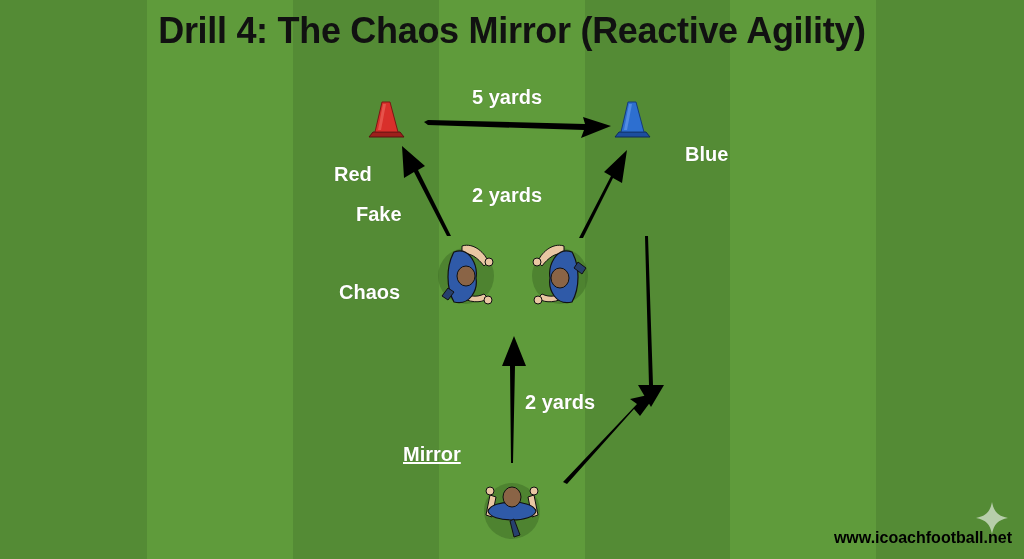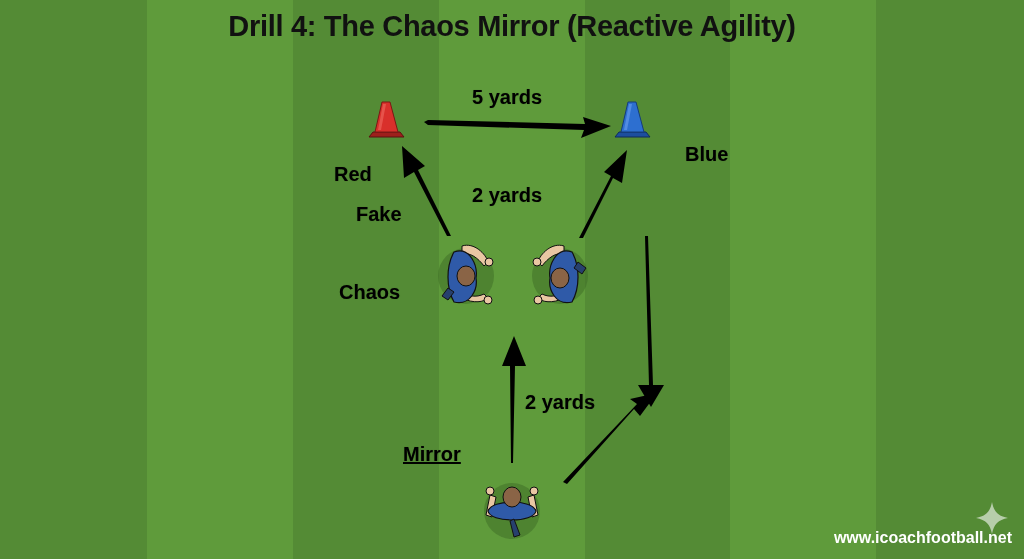--- a/index.html
+++ b/index.html
@@ -3,23 +3,23 @@
   <meta charset="utf-8">
   <style>
     html, body { margin: 0; padding: 0; }
     body { width: 1024px; height: 559px; overflow: hidden; background: #568d36; }
     .pitch { position: relative; width: 1024px; height: 559px; overflow: hidden; font-family: "Liberation Sans", sans-serif; }
     .stripes { position: absolute; inset: 0; display: flex; }
     .stripe { height: 100%; }
     .stripe.dark { background: #548b35; }
     .stripe.light { background: #5f9b3b; }
     .overlay-svg { position: absolute; left: 0; top: 0; }
-    .title { position: absolute; left: 0; width: 1024px; top: 10px; text-align: center; font-weight: bold; font-size: 29px; color: #111; letter-spacing: -0.3px; }
-    .lbl { position: absolute; color: #000000; font-weight: bold; font-size: 20px; white-space: nowrap; text-shadow: 0 0 1px rgba(0,0,0,0.25); }
-    .watermark { position: absolute; right: 12px; bottom: 12px; color: #ffffff; font-weight: bold; font-size: 16px; }
+    .title { position: absolute; left: 0; width: 1024px; top: 10px; text-align: center; font-weight: bold; font-size: 36px; color: #111; letter-spacing: -0.3px; }
+    .lbl { position: absolute; color: #ffffff; font-weight: bold; font-size: 20px; white-space: nowrap; text-shadow: 0 0 1px rgba(0,0,0,0.25); }
+    .watermark { position: absolute; right: 12px; bottom: 12px; color: #000000; font-weight: bold; font-size: 16px; }
   </style>
 </head>
 <body>
 
 <div class="pitch">
   <div class="stripes">
     <div class="stripe dark" style="width:147px"></div>
     <div class="stripe light" style="width:146px"></div>
     <div class="stripe dark" style="width:146px"></div>
     <div class="stripe light" style="width:146px"></div>

